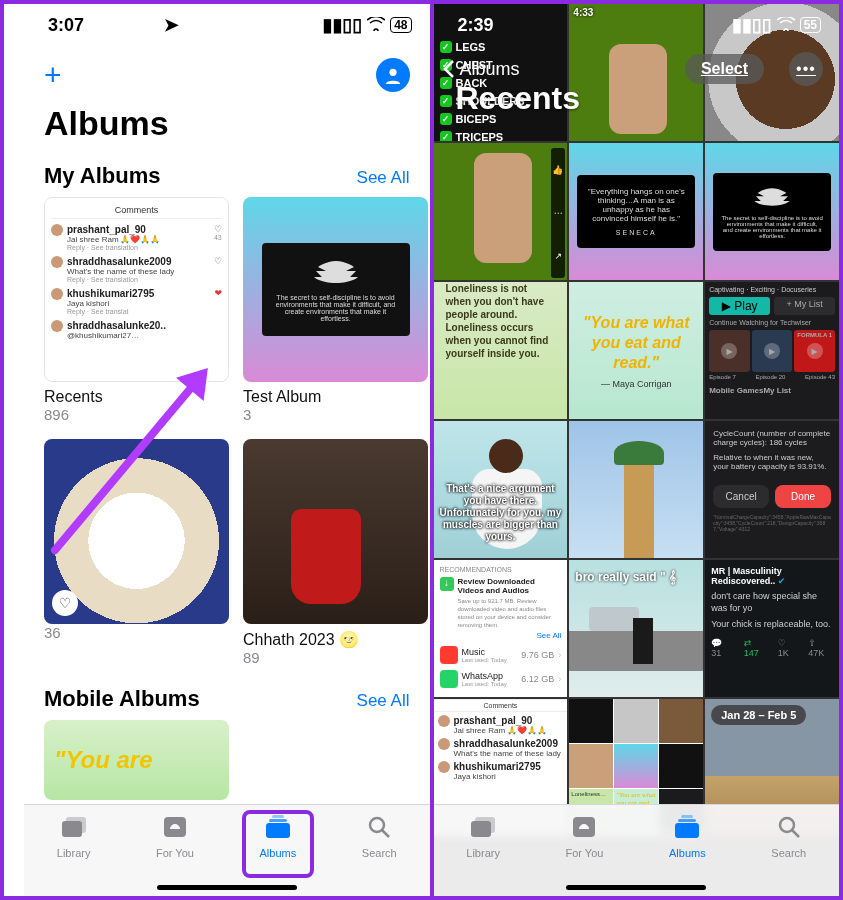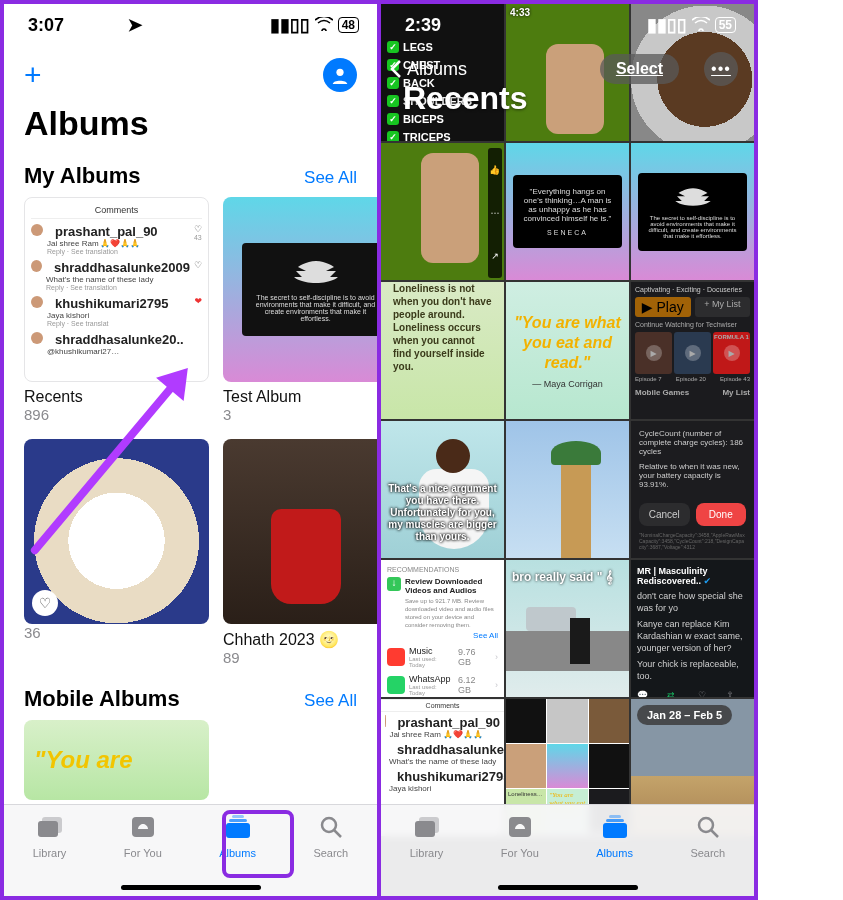--- a/index.html
+++ b/index.html
@@ -1,22 +1,23 @@
 <!DOCTYPE html>
 <html><head>
 <meta charset="utf-8">
 <style>
   * { box-sizing: border-box; margin: 0; padding: 0; font-family: -apple-system, "SF Pro", "Helvetica Neue", Arial, sans-serif; }
   body { background: #fff; }
   .wrap {
-    width: 758px; height: 900px;
+    width: 843px; height: 900px;
     border: 4px solid #8a2be2;
     display: flex;
     position: relative;
     overflow: hidden;
+    padding-left: 20px;
   }
   .pane { position: relative; flex: 1 1 50%; overflow: hidden; background:#fff; }
   .pane-sep { width:4px; background:#8a2be2; }
   
   .status-bar {
     display:flex; justify-content:space-between; align-items:center;
     padding: 10px 18px 4px 24px; font-size:18px; font-weight:600;
   }
   .status-bar.dark { color:#fff; }
   .status-right { display:flex; align-items:center; gap:5px; }
@@ -47,21 +48,21 @@
     position:relative; overflow:hidden;
   }
   .album-name { font-size:16px; margin-top:6px; color:#111;}
   .album-count { font-size:15px; color:#8a8a8e; }
   
   .thumb-comments { background:#fff; border:1px solid #e5e5e7; padding:4px 6px; font-size:9px; color:#555; }
   .thumb-comments .hdr{ text-align:center; font-size:9px; color:#333; border-bottom:1px solid #eee; padding:3px 0;}
   .cmt-row{display:flex;gap:4px;align-items:flex-start;margin:5px 0;}
   .cmt-av{width:12px;height:12px;border-radius:50%;background:#c97;}
   .cmt-body{flex:1;}
-  .cmt-name{font-weight:700;font-size:13px;color:#222;margin-left:8px;}
+  .cmt-name{font-weight:700;font-size:10px;color:#222;}
   .cmt-txt{font-size:8px;color:#444;}
   .cmt-actions{font-size:7px;color:#999;}
   .thumb-quote {
     background: linear-gradient(#5fd7e8,#d98ad6);
     display:flex;align-items:center;justify-content:center;
   }
   .quote-inner{
     background:#111;color:#ddd;border-radius:4px;font-size:7px;text-align:center;
     padding:14px 8px; width:80%;
   }
@@ -417,42 +418,42 @@
       <div class="cell c-lonely">
         <div class="lonely-box">Loneliness is not when you don't have people around. Loneliness occurs when you cannot find yourself inside you.</div>
       </div>
       <div class="cell c-youare">
         <div class="youare-txt">"You are what you eat and read."</div>
         <div class="youare-cite">— Maya Corrigan</div>
       </div>
       <div class="cell c-netflix">
         <div class="nf-top">Captivating · Exciting · Docuseries</div>
         <div style="display:flex;gap:4px;margin-top:4px;">
-          <div style="flex:1;background:#a16207;color:#000;text-align:center;border-radius:3px;padding:2px 0;font-size:14px;">▶ <span>Play</span></div>
+          <div style="flex:1;background:#14b8a6;color:#000;text-align:center;border-radius:3px;padding:2px 0;font-size:12px;">▶ <span>Play</span></div>
           <div style="flex:1;background:#2c2c2e;text-align:center;border-radius:3px;padding:2px 0;font-size:9px;">+ My List</div>
         </div>
         <div style="margin-top:4px;">Continue Watching for Techwiser</div>
         <div class="nf-thumbs">
           <div class="nf-th" style="background:#4a3028;">
               <div class="nf-play">▶</div>
             </div>
           <div class="nf-th" style="background:#2a3a50;">
               <div class="nf-play">▶</div>
             </div>
           <div class="nf-th" style="background:#c01818;">
               <div class="nf-play">▶</div>
               <div style="position:absolute;top:2px;font-size:6px;font-weight:700;">FORMULA 1</div>
             </div>
         </div>
         <div style="display:flex;justify-content:space-between;font-size:6px;margin-top:2px;">
             <span>Episode 7</span>
             <span>Episode 20</span>
             <span>Episode 43</span>
           </div>
-        <div style="display:flex;justify-content:space-between;margin-top:6px;font-size:8px;font-weight:700;">
+        <div style="display:flex;margin-top:6px;font-size:8px;font-weight:700;">
             <span>Mobile Games</span>
             <span>My List</span>
           </div>
       </div>
 
       <div class="cell c-meme">
         <div class="meme-body"></div>
           <div class="meme-guy"></div>
         <div class="meme-txt">That's a nice argument you have there. Unfortunately for you, my muscles are bigger than yours.</div>
       </div>
@@ -501,21 +502,20 @@
       </div>
       <div class="cell c-bro">
         <div class="bro-txt">bro really said " 𝄞</div>
         <div style="position:absolute;bottom:26px;left:0;right:0;height:40px;background:#888;"></div>
         <div style="position:absolute;bottom:66px;left:20px;width:50px;height:24px;background:#bfc8cc;border-radius:4px;"></div>
         <div class="bro-person"></div>
       </div>
       <div class="cell c-tweet">
         <div><span class="tw-name">MR | Masculinity Rediscovered..</span> <span class="tw-ver">✔</span></div>
         <div class="tw-body">don't care how special she was for yo</div>
-        <div class="tw-body">Kanye can replace Kim Kardashian w exact same, younger version of her?</div>
         <div class="tw-body">Your chick is replaceable, too.</div>
         <div class="tw-actions">
           <span>💬 <span>31</span></span>
           <span class="rt">⇄ <span>147</span></span>
           <span>♡ <span>1K</span></span>
           <span>⇪ <span>47K</span></span>
         </div>
       </div>
 
       <div class="cell mini-comments">

